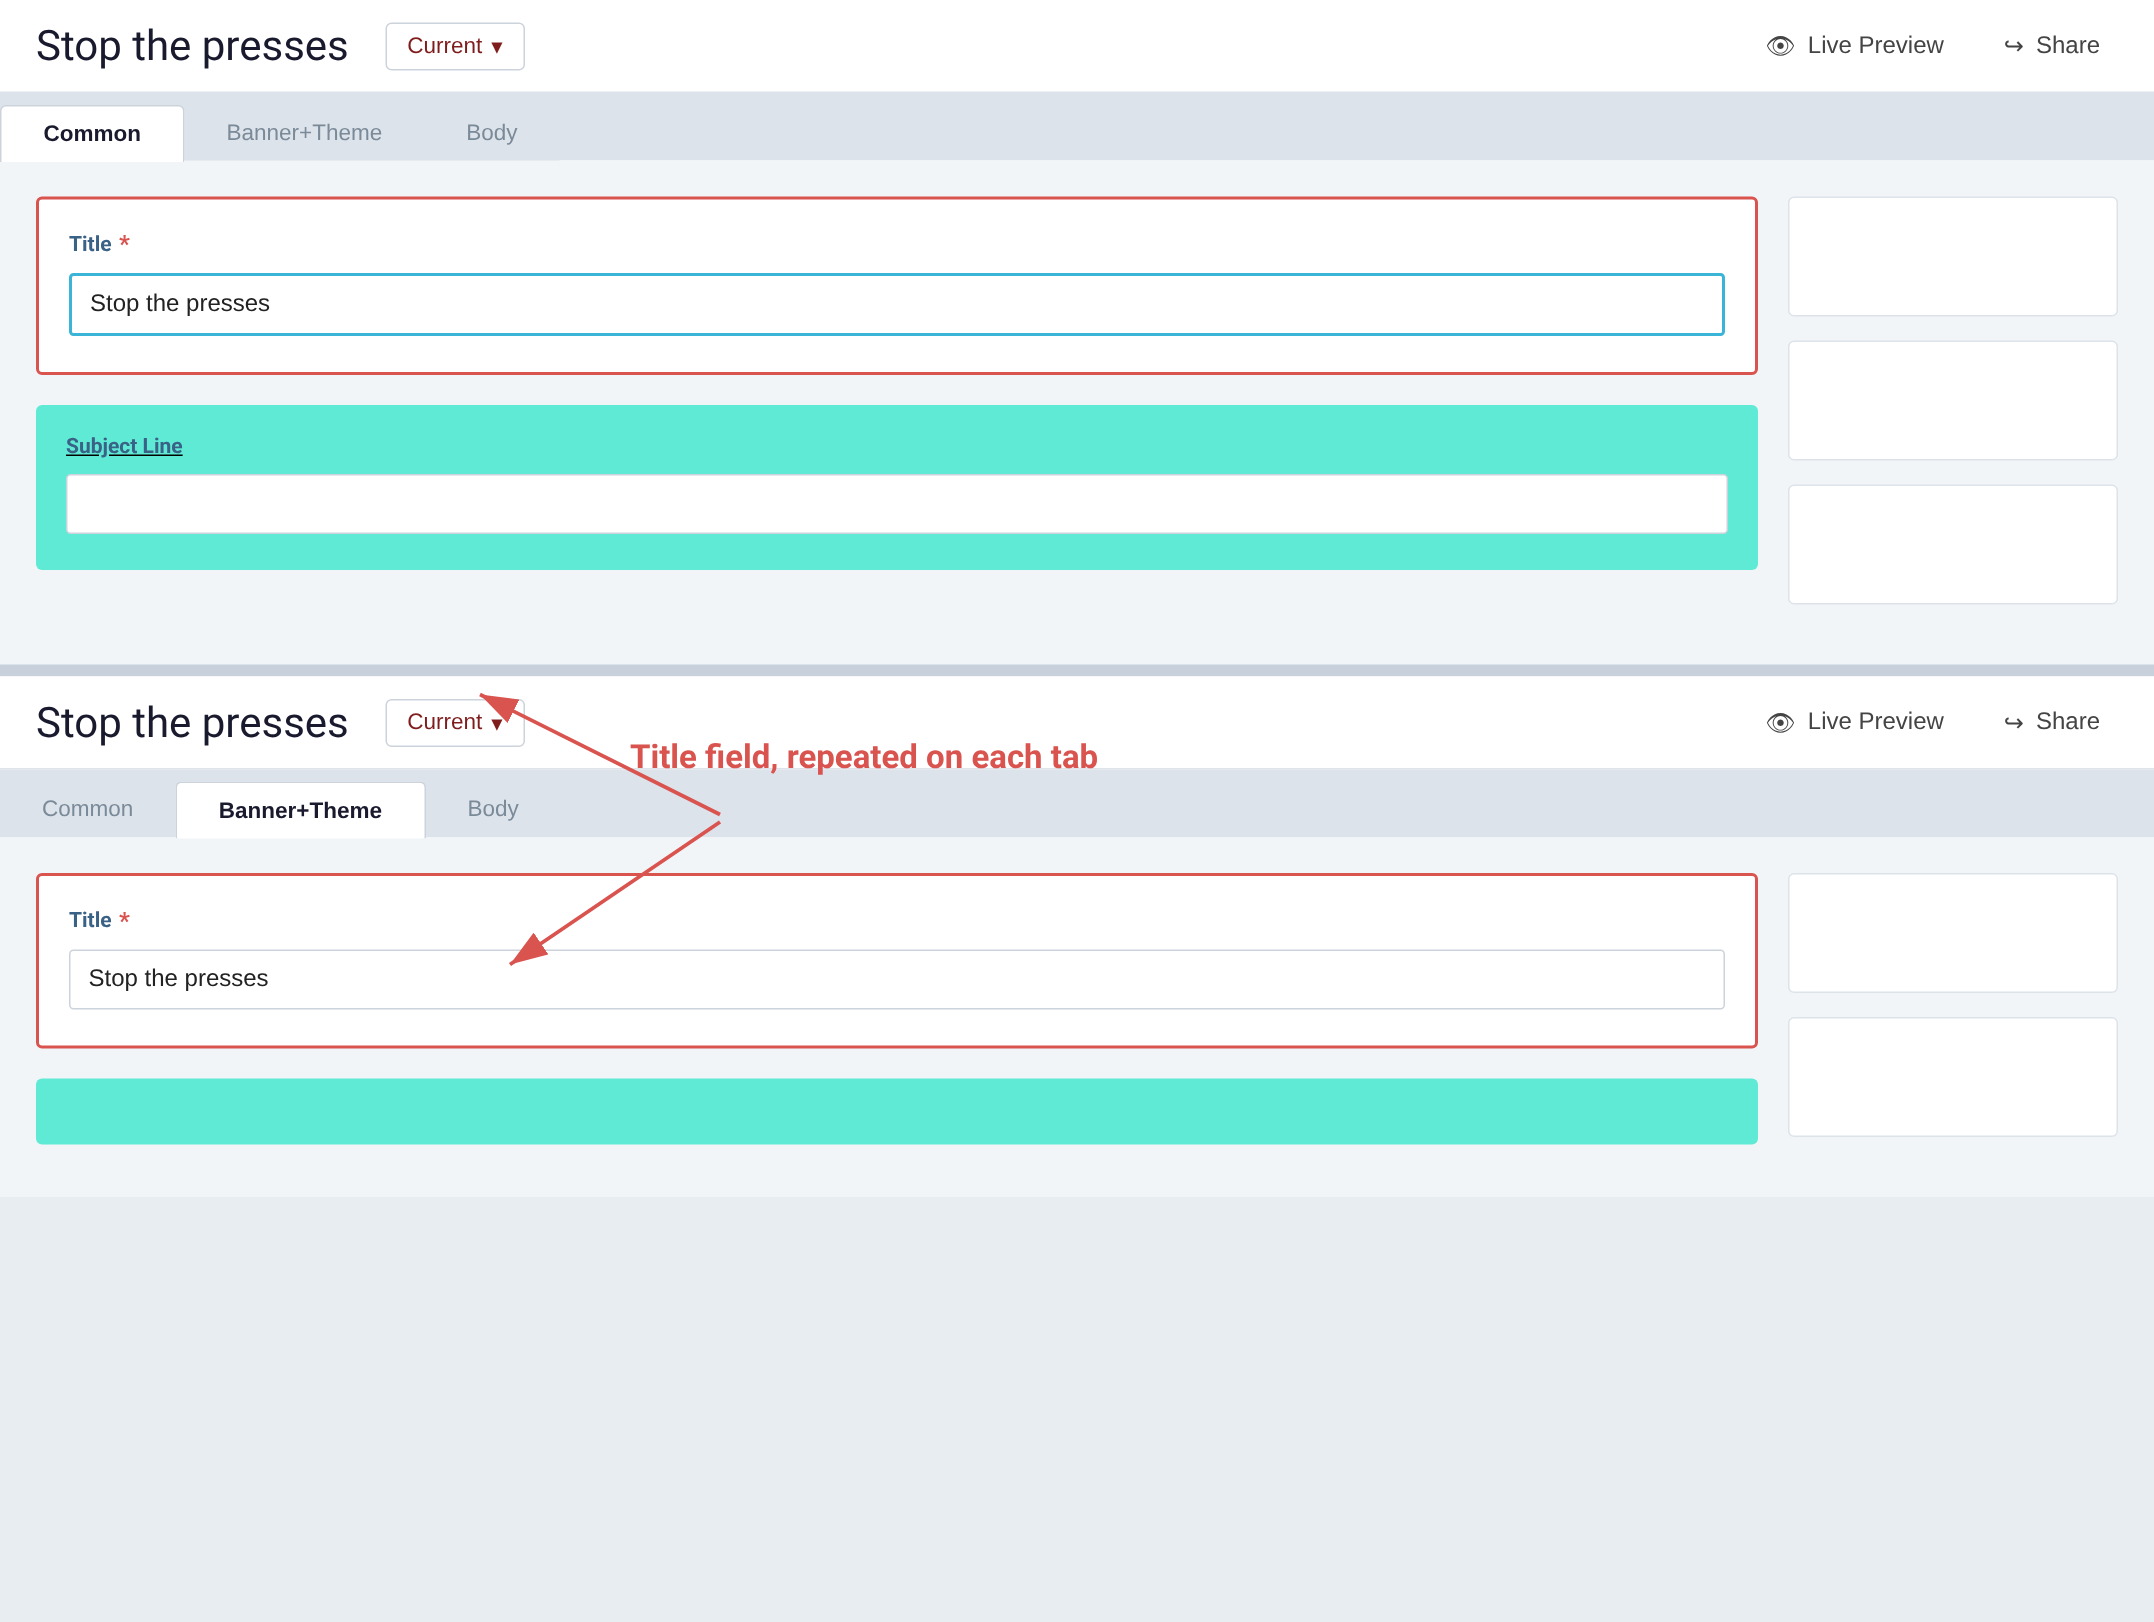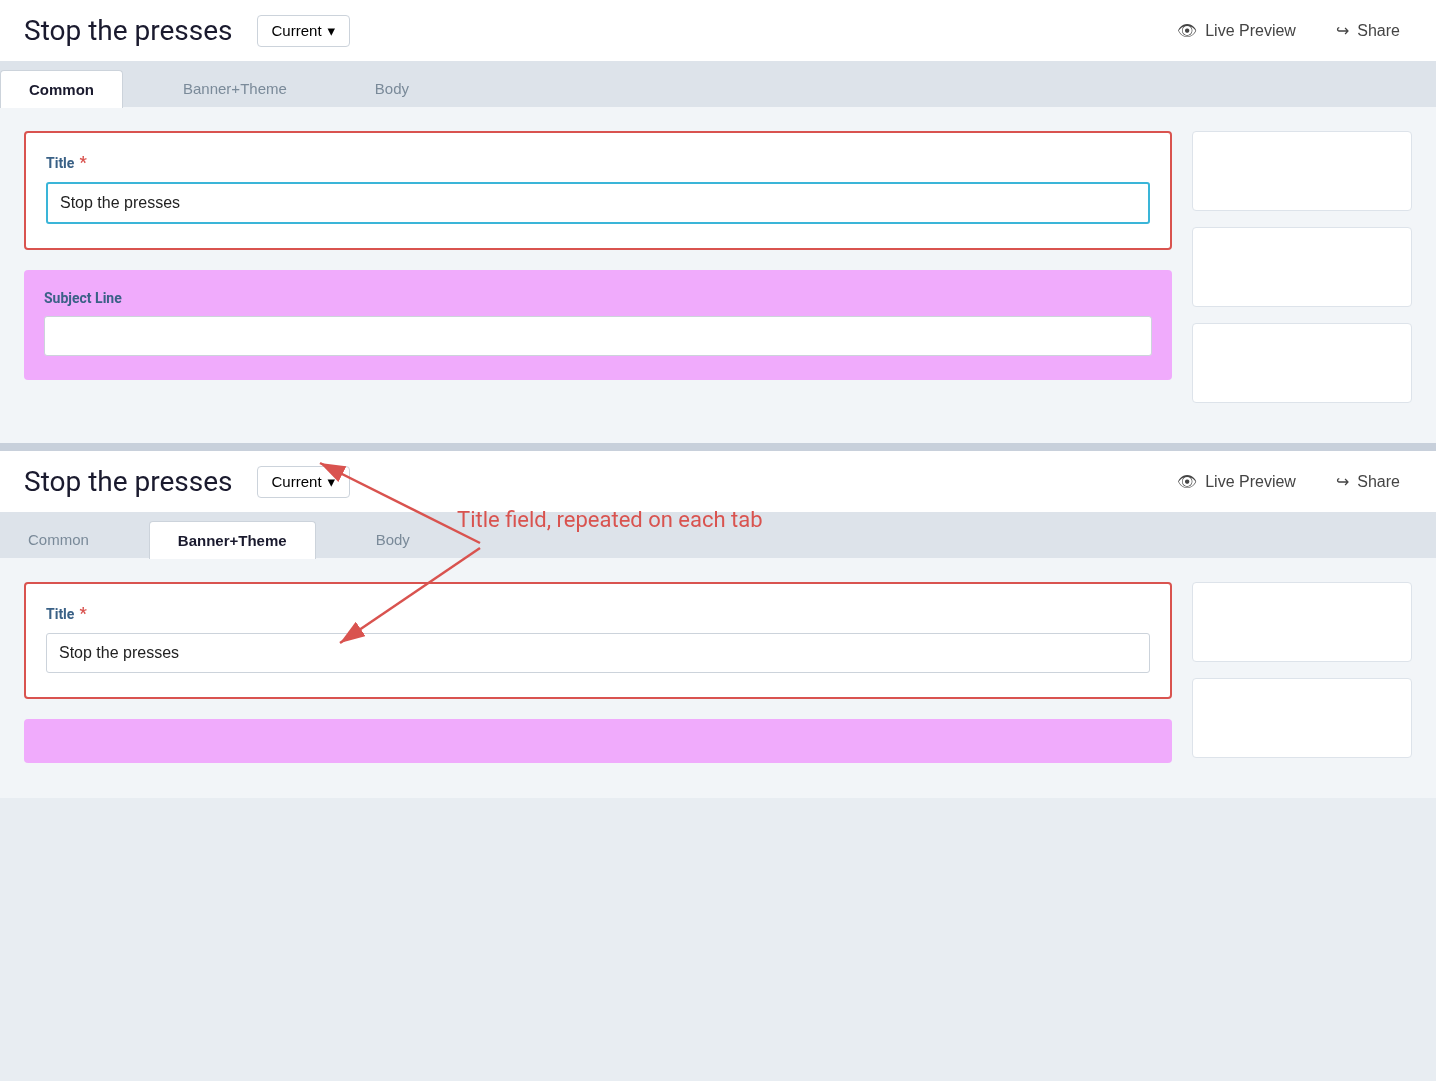--- a/index.html
+++ b/index.html
@@ -27,21 +27,21 @@
     }
 
     .version-dropdown {
       display: flex;
       align-items: center;
       border: 1px solid #ccd3db;
       border-radius: 4px;
       padding: 6px 14px;
       background: #fff;
       font-size: 15px;
-      color: #000000;
+      color: #7f1d1d;
       cursor: pointer;
       gap: 6px;
       margin-left: 8px;
     }
 
     .spacer { flex: 1; }
 
     .live-preview-btn {
       display: flex;
       align-items: center;
@@ -65,21 +65,20 @@
       border: none;
       padding: 6px 12px;
     }
 
     
     .tabs-bar {
       display: flex;
       background: #dde3ea;
       padding-top: 8px;
       padding-left: 0;
-      gap: 32px;
     }
 
     .tab {
       padding: 10px 28px 10px 28px;
       font-size: 15px;
       color: #7a8a99;
       cursor: pointer;
       background: #dde3ea;
       border: none;
       border-radius: 4px 4px 0 0;
@@ -150,23 +149,24 @@
       width: 100%;
       border: 1px solid #ccd3db;
       border-radius: 3px;
       padding: 10px 12px;
       font-size: 16px;
       color: #222;
       outline: none;
     }
 
     .subject-line-section {
-      background: #f0abfc;
+      background: #5eead4;
       padding: 20px 20px 24px 20px;
       border-radius: 4px;
+      text-decoration: underline;
     }
 
     
     .right-sidebar {
       width: 220px;
       flex: 0 0 220px;
     }
 
     .sidebar-card {
       background: #fff;
@@ -261,21 +261,21 @@
       <marker id="arrowhead1" markerWidth="10" markerHeight="7" refX="10" refY="3.5" orient="auto">
         <polygon points="0 0, 10 3.5, 0 7" fill="#d9534f"></polygon>
       </marker>
     </defs>
 
     <line x1="400" y1="160" x2="240" y2="80" stroke="#d9534f" stroke-width="2.5" marker-end="url(#arrowhead1)"></line>
 
     <line x1="400" y1="165" x2="260" y2="260" stroke="#d9534f" stroke-width="2.5" marker-end="url(#arrowhead1)"></line>
   </svg>
 
-  <div style="position:absolute; left:420px; top:64px; color:#d9534f; font-size:22px; font-weight:400; z-index:200; pointer-events:none; white-space:nowrap;margin-left:37px;">Title field, repeated on each tab</div>
+  <div style="position:absolute; left:420px; top:50px; color:#d9534f; font-size:22px; font-weight:700; z-index:200; pointer-events:none; white-space:nowrap;">Title field, repeated on each tab</div>
 </div>
 
 <div class="screen-divider"></div>
 
 <div class="screen-wrapper second-section">
 
   <div class="header">
     <span class="header-title">Stop the presses</span>
     <button class="version-dropdown">
       <span>Current</span>

